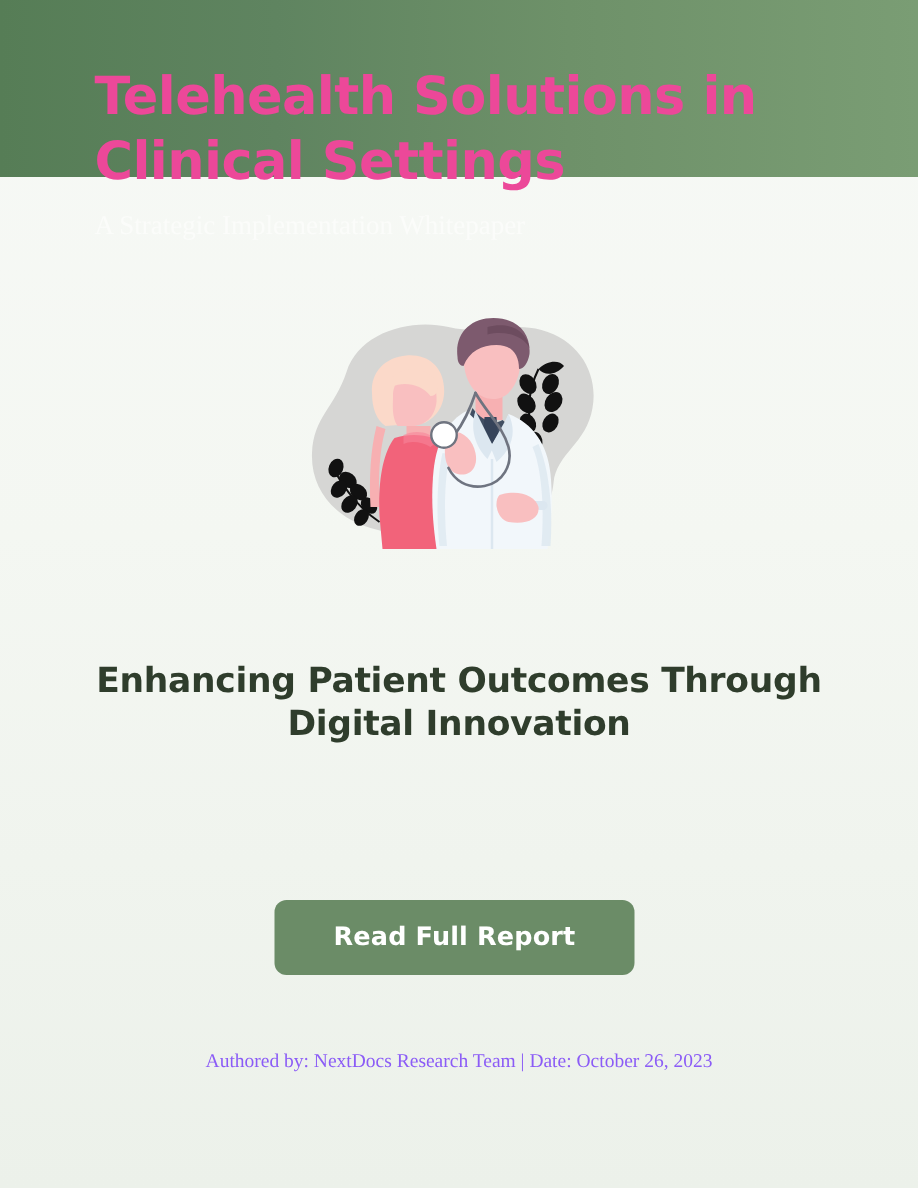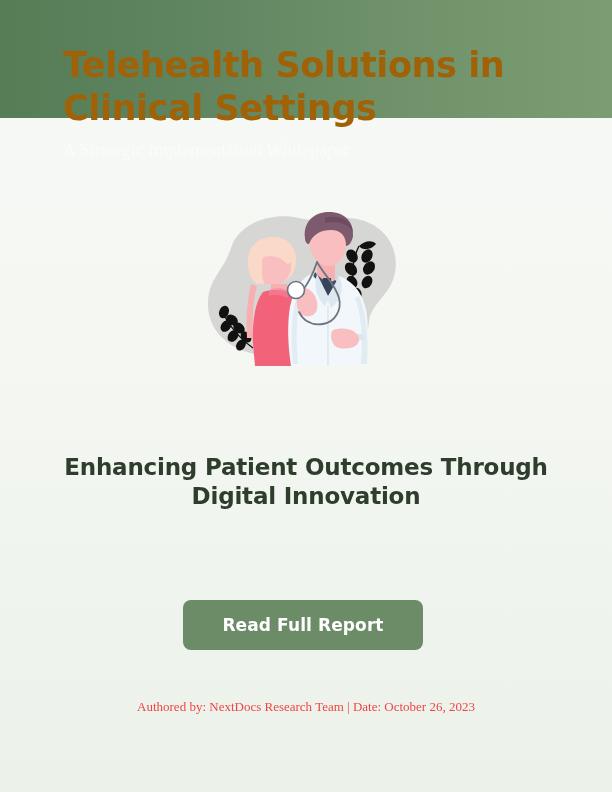--- a/index.html
+++ b/index.html
@@ -47,21 +47,21 @@
     position: absolute;
     left: 63px;
     top: 44px;
     width: 470px;
     margin: 0;
     font-family: "DejaVu Sans", sans-serif;
     font-size: 35px;
     line-height: 43px;
     font-weight: bold;
     letter-spacing: -0.4px;
-    color: #a16207;
+    color: #ec4899;
     pointer-events: auto;
   }
 
   .doc-subtitle {
     position: absolute;
     left: 63px;
     top: 138px;
     margin: 0;
     font-family: "Liberation Serif", serif;
     font-size: 18px;
@@ -90,21 +90,21 @@
   .content {
     position: absolute;
     left: 0;
     top: 440px;
     width: 612px;
     z-index: 3;
     text-align: center;
   }
 
   .content-heading {
-    margin: 13px;
+    margin: 0;
     padding: 0 36px;
     font-family: "DejaVu Sans", sans-serif;
     font-size: 23px;
     line-height: 29px;
     font-weight: bold;
     letter-spacing: -0.2px;
     color: #2f3d2c;
   }
 
   .content-body {
@@ -150,21 +150,21 @@
   .footer {
     position: absolute;
     left: 0;
     top: 698px;
     width: 612px;
     text-align: center;
     z-index: 3;
     font-family: "Liberation Serif", serif;
     font-size: 13px;
     line-height: 17px;
-    color: #ef4444;
+    color: #8b5cf6;
   }
 </style>
 </head>
 <body>
 
 <div class="page">
 
   <div class="header-band"></div>
 
   <div class="header-text-layer">

